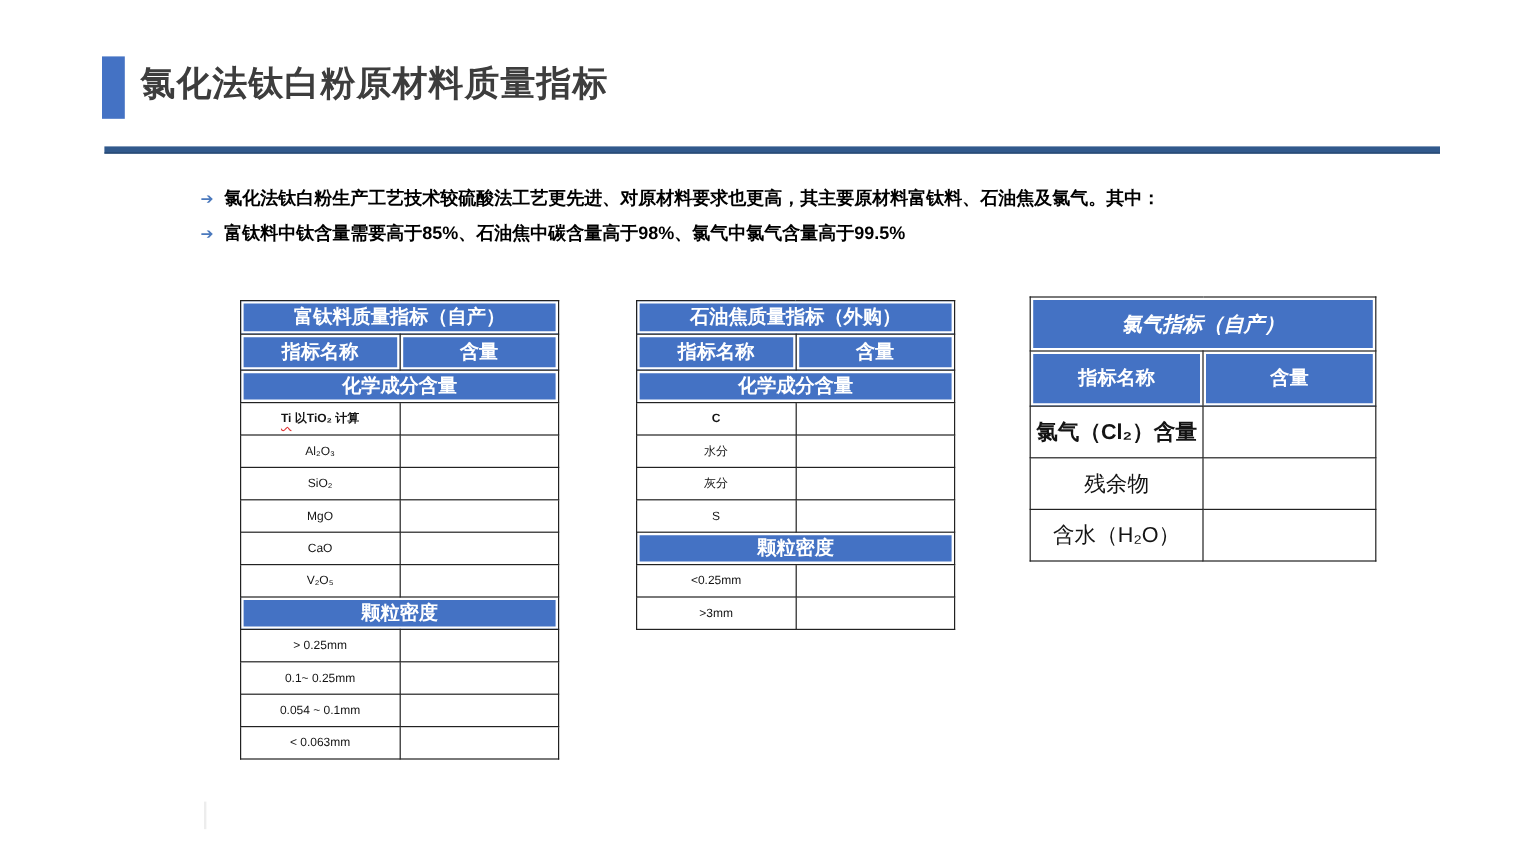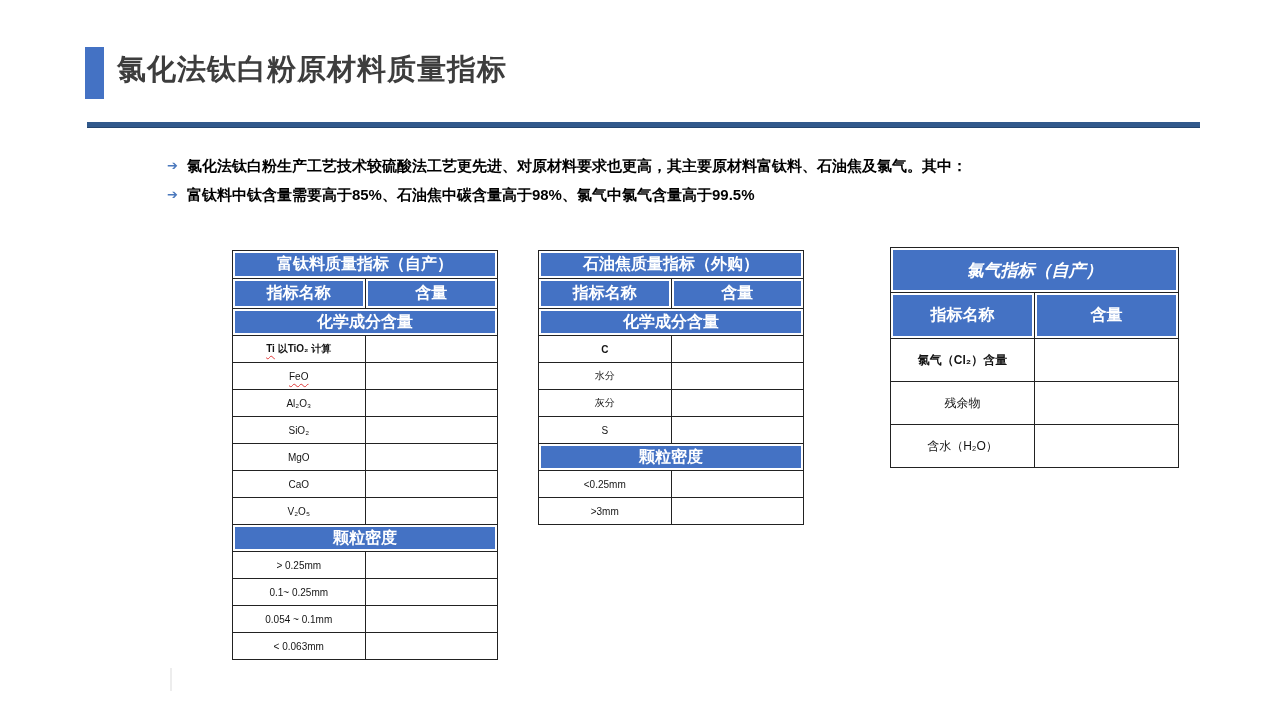--- a/index.html
+++ b/index.html
@@ -18,32 +18,32 @@
     background:#31598C;border-bottom:1px solid #24456e;
   }
   
   .bullets{position:absolute;left:167px;top:156px;width:1000px;}
   .bullet{display:flex;align-items:flex-start;gap:9px;margin-bottom:9px;
     font-size:15px;font-weight:700;color:#000000;line-height:1.35;}
   .arrow{color:#4b79bd;font-size:13px;line-height:1.55;flex:0 0 auto;}
   
   .tbl-wrap{position:absolute;}
   .t1{left:200px;top:250px;width:266px;}
-  .t2{left:506px;top:250px;width:266px;}
+  .t2{left:530px;top:250px;width:266px;}
   .t3w{left:858px;top:247px;width:289px;}
   table.qtable{border-collapse:collapse;table-layout:fixed;width:100%;
-    text-align:center;color:#141414;margin-left:32px;}
+    text-align:center;color:#141414;}
   table.qtable td{border:1px solid #222222;background:#ffffff;height:26px;
     font-size:10px;padding:0 3px;overflow:hidden;white-space:nowrap;}
   table.qtable td.blue{background:#4472C4;color:#ffffff;font-weight:700;font-size:16px;
     box-shadow:inset 0 0 0 2px #ffffff;}
   table.qtable td.ttl{height:27px;}
   table.qtable td.ch{height:29px;}
   table.qtable td.sec{height:26px;}
-  table.t3 td{height:42px;font-size:12px;}
+  table.t3 td{height:42px;font-size:18px;}
   table.t3 td.ttl{height:44px;font-size:17px;font-style:italic;}
   table.t3 td.ch{height:45px;font-size:16px;}
   .bold{font-weight:700;}
   .squig{text-decoration:underline;text-decoration-style:wavy;
     text-decoration-color:#e03a3a;text-decoration-thickness:1px;text-underline-offset:3px;}
   .cursor-artifact{position:absolute;left:170px;top:668px;width:2px;height:23px;background:#ededed;}
 </style>
 </head>
 <body>
 
@@ -75,24 +75,20 @@
         <td class="blue ch">含量</td>
       </tr>
       <tr>
         <td colspan="2" class="blue sec">化学成分含量</td>
       </tr>
       <tr>
         <td class="bold"><span class="squig">Ti</span><span> 以TiO₂ 计算</span></td>
         <td></td>
       </tr>
       <tr>
-        <td><span class="squig">FeO</span></td>
-        <td></td>
-      </tr>
-      <tr>
         <td>Al₂O₃</td>
         <td></td>
       </tr>
       <tr>
         <td>SiO₂</td>
         <td></td>
       </tr>
       <tr>
         <td>MgO</td>
         <td></td>

